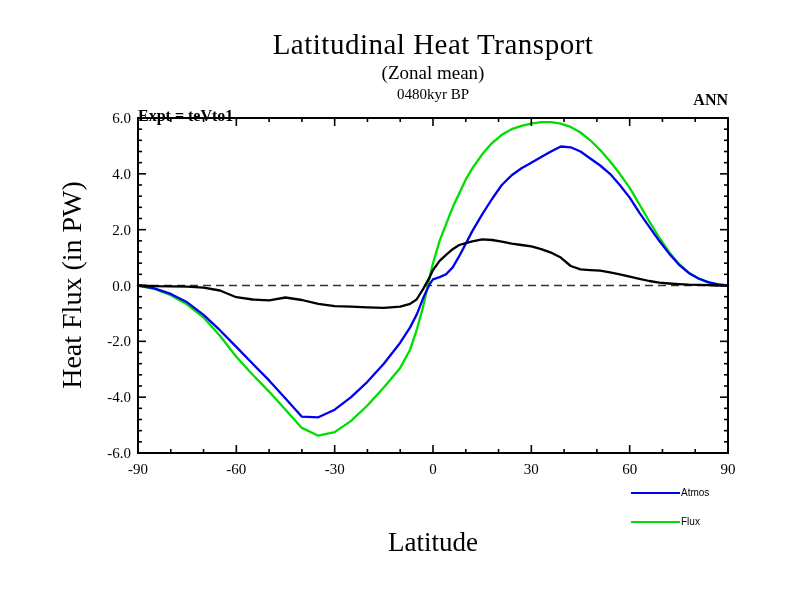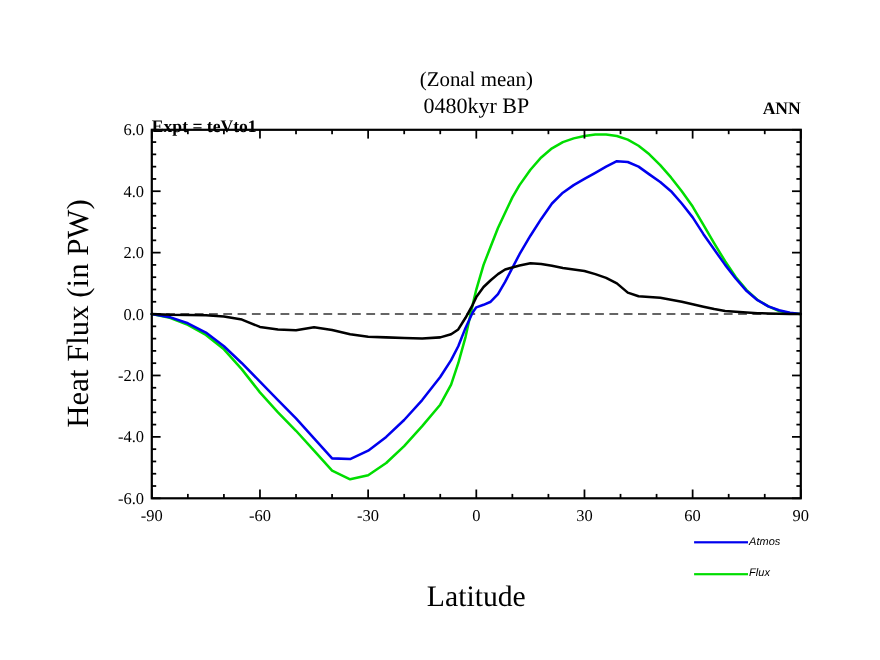--- a/index.html
+++ b/index.html
@@ -4,42 +4,43 @@
 <style>
   html,body{margin:0;padding:0;background:#fff;}
   #stage{
     position:relative;width:800px;height:600px;background:#ffffff;
     font-family:"Liberation Serif","DejaVu Serif",serif;color:#000;overflow:hidden;
   }
   .abs{position:absolute;}
   .plot-centered{left:138px;width:590px;text-align:center;}
   #title{top:28px;font-size:29px;letter-spacing:0.5px;}
   #subtitle{top:62px;font-size:19px;}
-  #sub2{top:86px;font-size:20px;}
+  #sub2{top:86px;font-size:15px;}
   #expt{top:91px;left:138px;font-size:16px;font-weight:bold;margin-top:16px;}
   #season{top:91px;left:138px;width:590px;text-align:right;font-size:16px;font-weight:bold;}
   #ylabel{
     left:72px;top:285px;font-size:28px;white-space:nowrap;
     transform:translate(-50%,-50%) rotate(-90deg);
   }
   #xlabel{top:487px;font-size:27px;margin-top:40px;}
   svg text{font-family:"Liberation Serif","DejaVu Serif",serif;font-size:15px;fill:#000;}
   #legend{left:631px;top:487px;width:160px;}
-  .legend-item{display:flex;align-items:center;height:12px;margin-bottom:17px;font-style:italic;}
+  .legend-item{display:flex;align-items:center;height:12px;margin-bottom:17px;}
   .legend-line{display:inline-block;width:49px;height:2px;background:#000;flex:0 0 49px;}
   .legend-label{
     font-family:"Liberation Sans","DejaVu Sans",sans-serif;
     font-size:10px;line-height:10px;margin-left:1px;
   }
 </style>
 </head>
 <body>
 
 <div id="stage">
 
+  <div id="title" class="abs plot-centered">Latitudinal Heat Transport</div>
 
   <div id="subtitle" class="abs plot-centered">(Zonal mean)</div>
 
   <div id="sub2" class="abs plot-centered">0480kyr BP</div>
 
   <div id="expt" class="abs">Expt = teVto1</div>
 
   <div id="season" class="abs">ANN</div>
 
   <div id="ylabel" class="abs">Heat Flux (in PW)</div>

